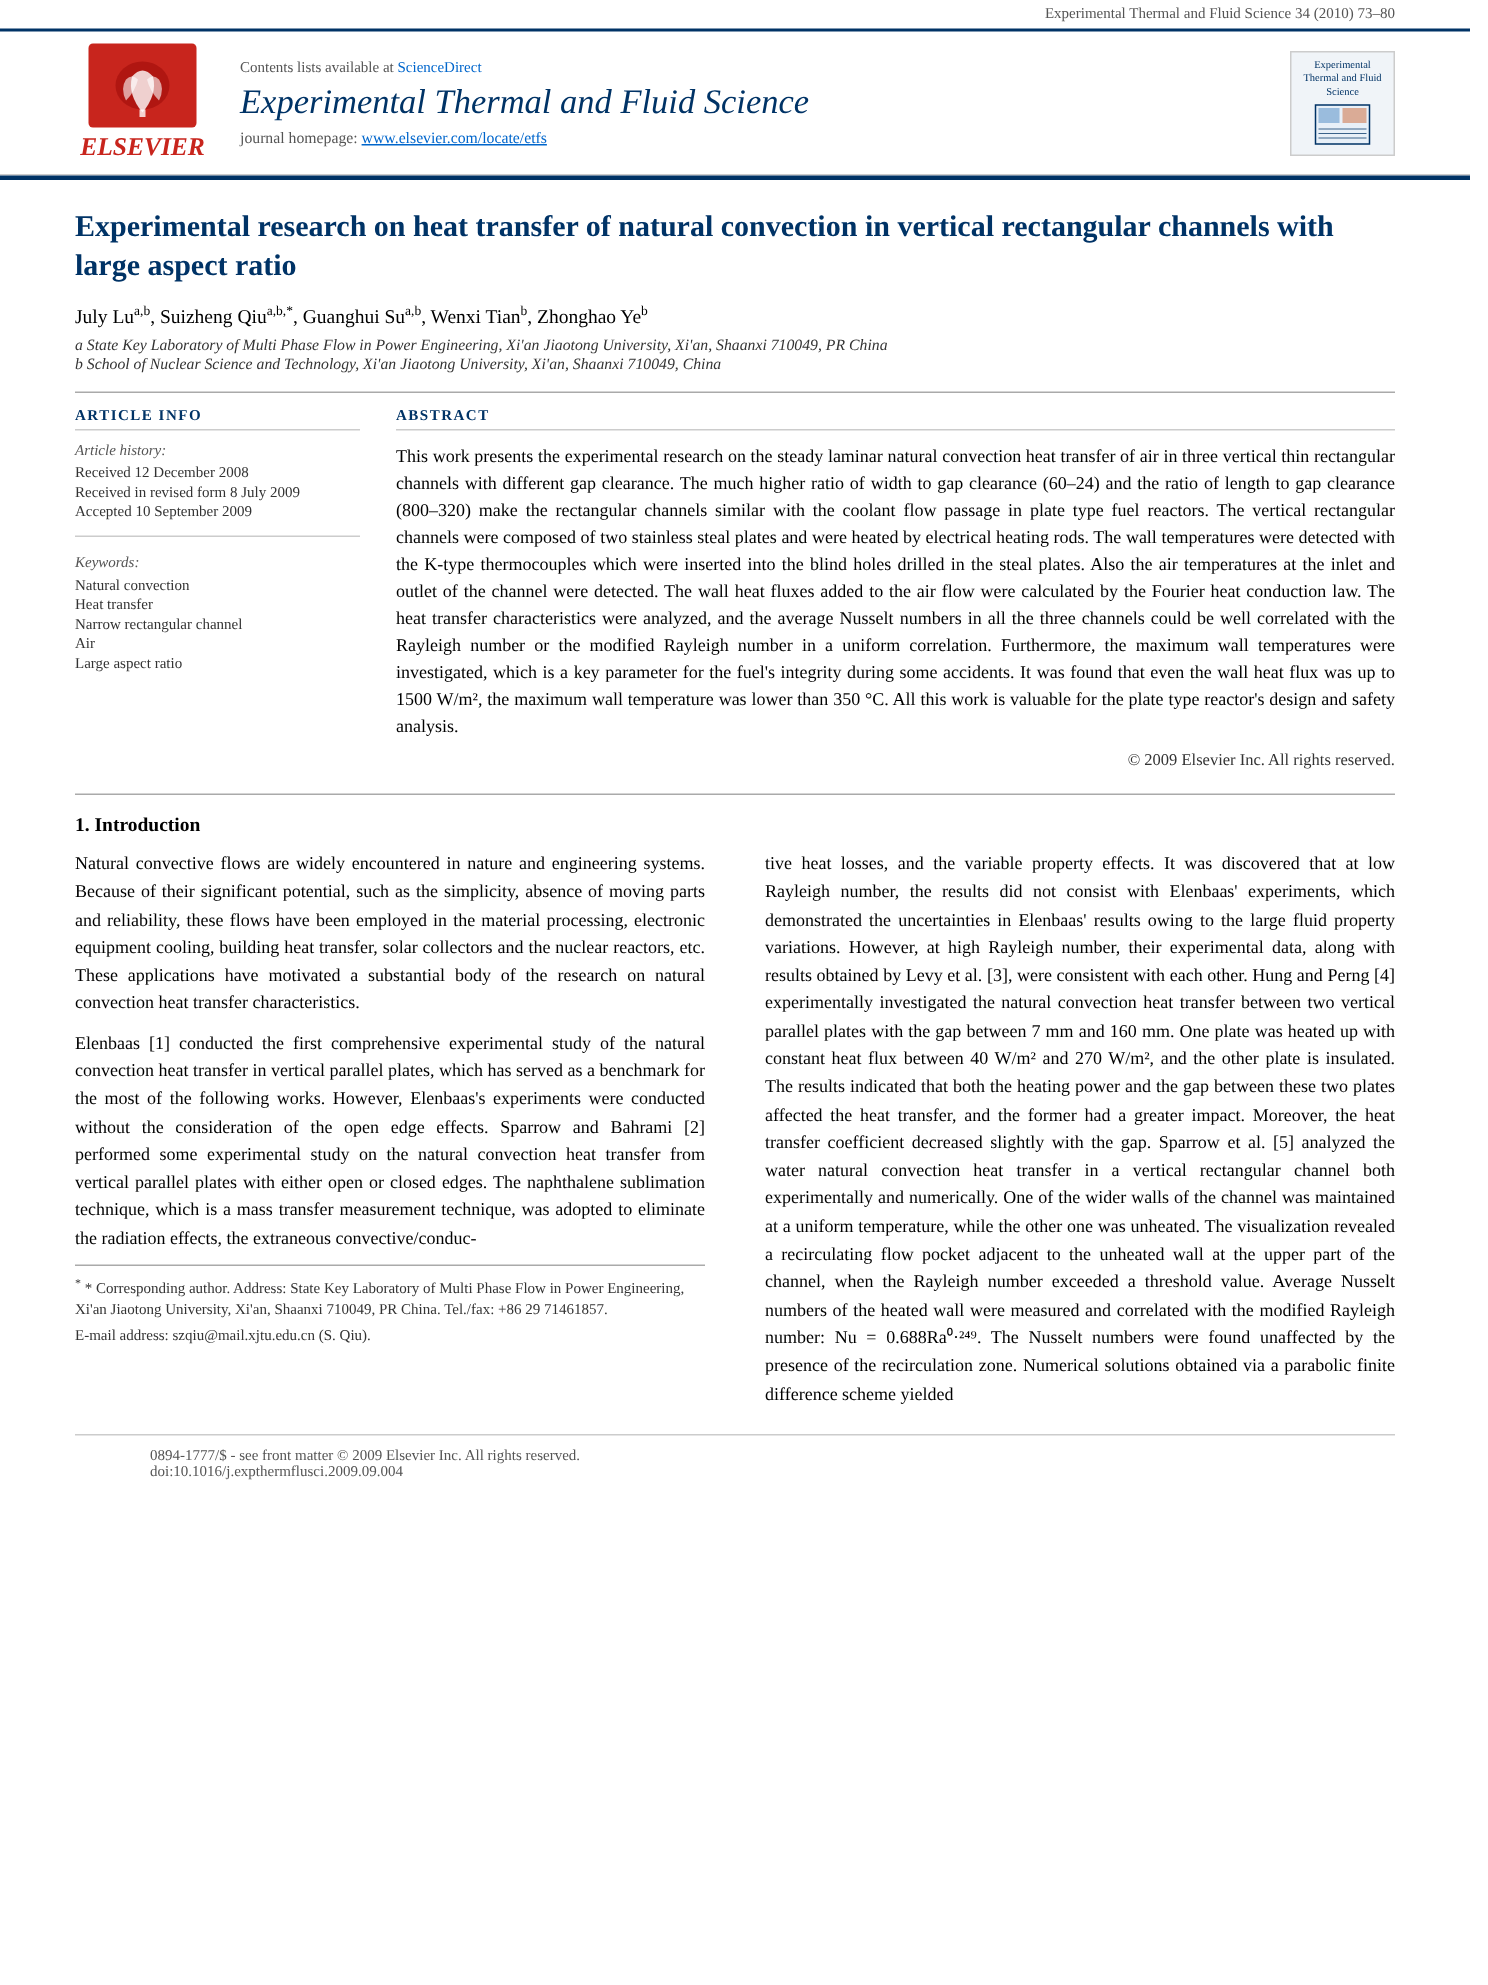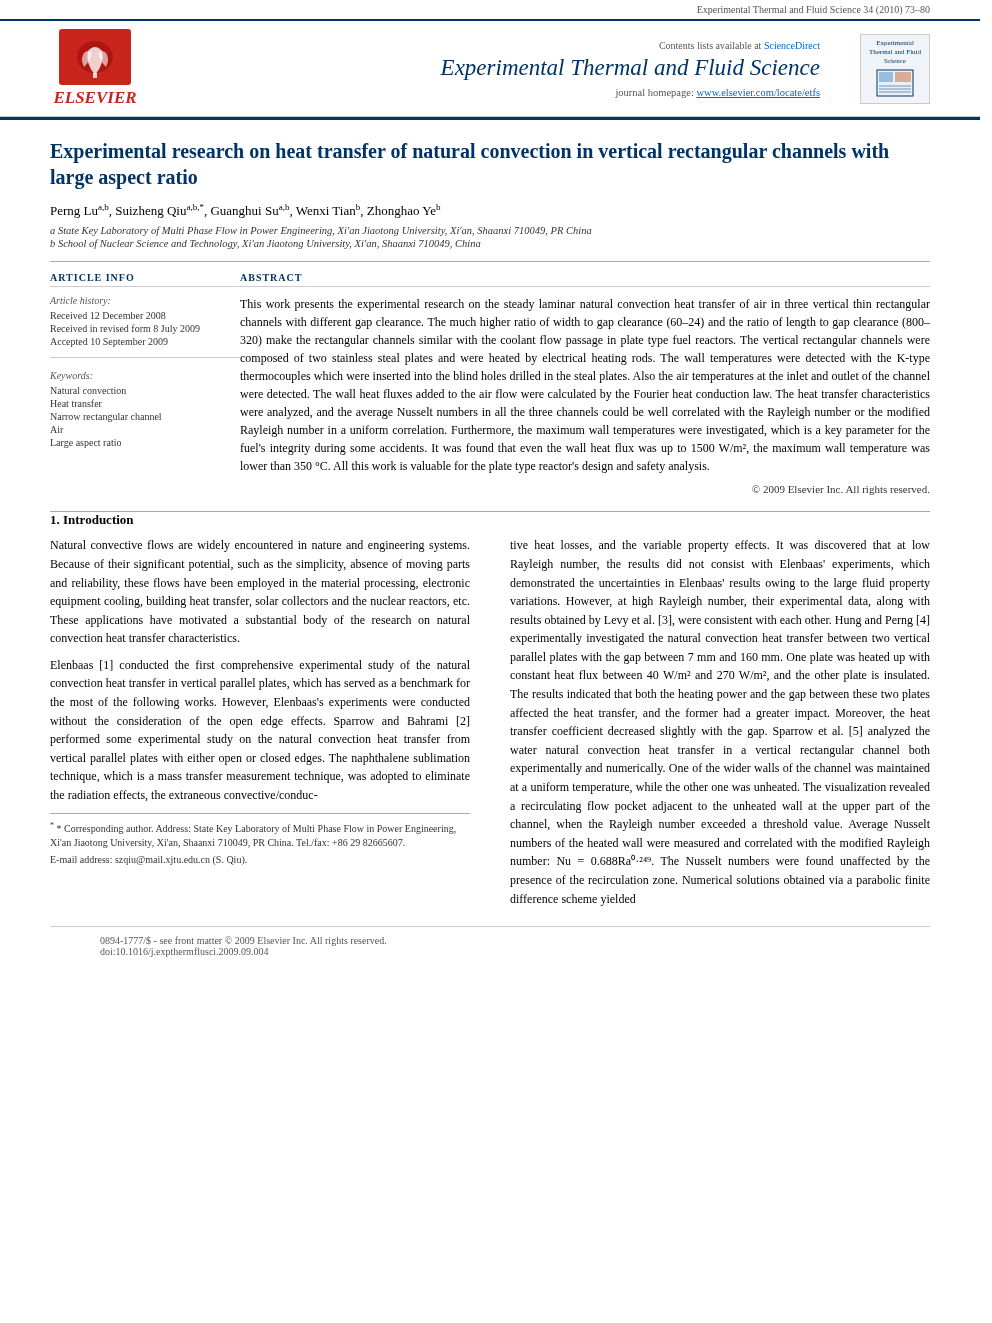--- a/index.html
+++ b/index.html
@@ -89,20 +89,21 @@
     }
     
     .divider {
       border: none;
       border-top: 1px solid #aaa;
       margin: 10px 0;
     }
     
     .two-col {
       display: flex;
+      gap: 24px;
       margin-top: 10px;
     }
     .left-col {
       width: 190px;
       flex-shrink: 0;
     }
     .right-col {
       flex: 1;
     }
     
@@ -151,20 +152,21 @@
     .abstract-copyright {
       text-align: right;
       font-size: 11px;
       margin-top: 8px;
       color: #333;
     }
     
     .main-body {
       margin-top: 16px;
       border-top: 1px solid #aaa;
+      padding-top: 12px;
     }
     .section-title {
       font-size: 13px;
       font-weight: bold;
       color: #000;
       margin-bottom: 8px;
     }
     .body-text {
       font-size: 12px;
       line-height: 1.55;
@@ -223,21 +225,21 @@
           <ellipse cx="25" cy="22" rx="18" ry="16" fill="#8B0000" opacity="0.4"></ellipse>
           <path d="M25 40 Q15 28 18 16 Q25 8 32 16 Q35 28 25 40Z" fill="#fff" opacity="0.8"></path>
           <path d="M14 32 Q10 24 14 18 Q18 14 22 18 Q20 26 14 32Z" fill="#fff" opacity="0.6"></path>
           <path d="M36 32 Q40 24 36 18 Q32 14 28 18 Q30 26 36 32Z" fill="#fff" opacity="0.6"></path>
           <rect x="23" y="38" width="4" height="5" fill="#fff" opacity="0.8"></rect>
         </svg>
       </div>
       <div class="elsevier-text">ELSEVIER</div>
     </div>
 
-    <div style="flex:1; text-align:right; padding: 0 20px;">
+    <div style="flex:1; text-align:left; padding: 0 20px;">
       <div style="font-size:10px; color:#555; margin-bottom:4px;">
         <span>Contents lists available at</span>
         <span style="color:#0066cc;">ScienceDirect</span>
       </div>
       <div style="font-size:23px; color:#003366; font-style:italic; font-weight:normal; margin-bottom:6px;">Experimental Thermal and Fluid Science</div>
       <div style="font-size:10.5px; color:#555;">
         <span>journal homepage:</span>
         <span style="color:#0066cc;text-decoration:underline;">www.elsevier.com/locate/etfs</span>
       </div>
     </div>
@@ -259,21 +261,21 @@
     </div>
   </div>
 
   <div class="blue-line"></div>
 
   <div class="content-area">
 
     <h1 class="article-title">Experimental research on heat transfer of natural convection in vertical rectangular channels with large aspect ratio</h1>
 
     <div class="authors">
-      <span>Perng Lu</span><sup>a,b</sup>,
+      <span>July Lu</span><sup>a,b</sup>,
       <span>Suizheng Qiu</span><sup>a,b,*</sup>,
       <span>Guanghui Su</span><sup>a,b</sup>,
       <span>Wenxi Tian</span><sup>b</sup>,
       <span>Zhonghao Ye</span><sup>b</sup>
     </div>
 
     <div class="affiliations">
       <div>a State Key Laboratory of Multi Phase Flow in Power Engineering, Xi'an Jiaotong University, Xi'an, Shaanxi 710049, PR China</div>
       <div>b School of Nuclear Science and Technology, Xi'an Jiaotong University, Xi'an, Shaanxi 710049, China</div>
     </div>
@@ -316,21 +318,21 @@
       </div>
 
       <div class="body-two-col">
         <div class="body-left">
           <p class="body-text">Natural convective flows are widely encountered in nature and engineering systems. Because of their significant potential, such as the simplicity, absence of moving parts and reliability, these flows have been employed in the material processing, electronic equipment cooling, building heat transfer, solar collectors and the nuclear reactors, etc. These applications have motivated a substantial body of the research on natural convection heat transfer characteristics.</p>
           <p class="body-text">Elenbaas [1] conducted the first comprehensive experimental study of the natural convection heat transfer in vertical parallel plates, which has served as a benchmark for the most of the following works. However, Elenbaas's experiments were conducted without the consideration of the open edge effects. Sparrow and Bahrami [2] performed some experimental study on the natural convection heat transfer from vertical parallel plates with either open or closed edges. The naphthalene sublimation technique, which is a mass transfer measurement technique, was adopted to eliminate the radiation effects, the extraneous convective/conduc-</p>
 
           <div class="footnote-area">
             <div class="footnote-item">
               <sup>*</sup>
-              <span>* Corresponding author. Address: State Key Laboratory of Multi Phase Flow in Power Engineering, Xi'an Jiaotong University, Xi'an, Shaanxi 710049, PR China. Tel./fax: +86 29 82665607.</span>
+              <span>* Corresponding author. Address: State Key Laboratory of Multi Phase Flow in Power Engineering, Xi'an Jiaotong University, Xi'an, Shaanxi 710049, PR China. Tel./fax: +86 29 71461857.</span>
             </div>
             <div class="footnote-item">
               <span>E-mail address: szqiu@mail.xjtu.edu.cn (S. Qiu).</span>
             </div>
           </div>
         </div>
 
         <div class="body-right">
           <p class="body-text">tive heat losses, and the variable property effects. It was discovered that at low Rayleigh number, the results did not consist with Elenbaas' experiments, which demonstrated the uncertainties in Elenbaas' results owing to the large fluid property variations. However, at high Rayleigh number, their experimental data, along with results obtained by Levy et al. [3], were consistent with each other. Hung and Perng [4] experimentally investigated the natural convection heat transfer between two vertical parallel plates with the gap between 7 mm and 160 mm. One plate was heated up with constant heat flux between 40 W/m² and 270 W/m², and the other plate is insulated. The results indicated that both the heating power and the gap between these two plates affected the heat transfer, and the former had a greater impact. Moreover, the heat transfer coefficient decreased slightly with the gap. Sparrow et al. [5] analyzed the water natural convection heat transfer in a vertical rectangular channel both experimentally and numerically. One of the wider walls of the channel was maintained at a uniform temperature, while the other one was unheated. The visualization revealed a recirculating flow pocket adjacent to the unheated wall at the upper part of the channel, when the Rayleigh number exceeded a threshold value. Average Nusselt numbers of the heated wall were measured and correlated with the modified Rayleigh number: Nu = 0.688Ra⁰·²⁴⁹. The Nusselt numbers were found unaffected by the presence of the recirculation zone. Numerical solutions obtained via a parabolic finite difference scheme yielded</p>
         </div>

